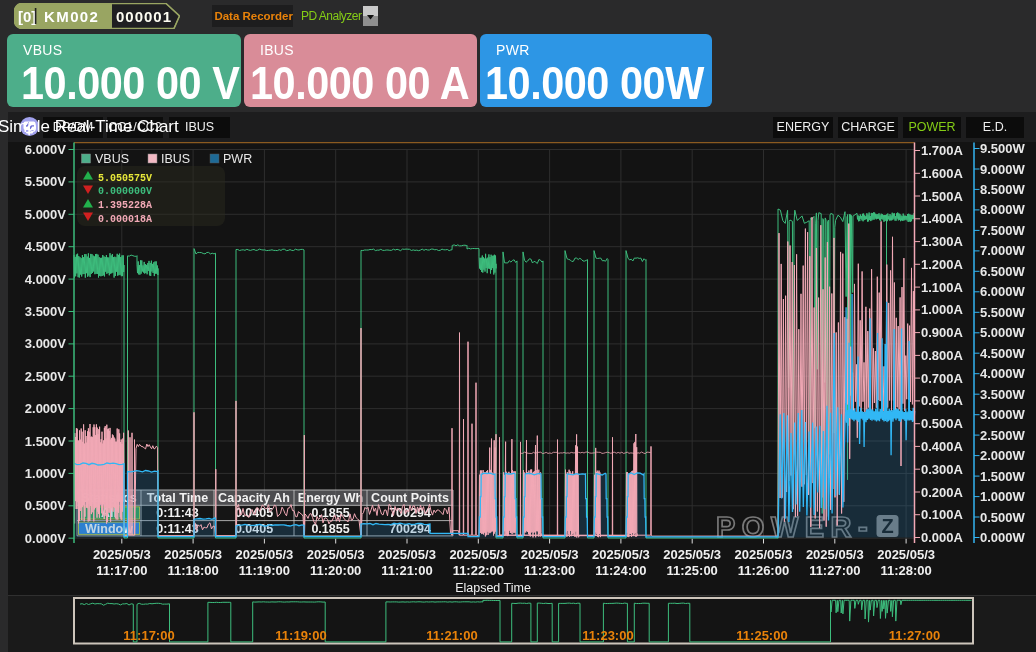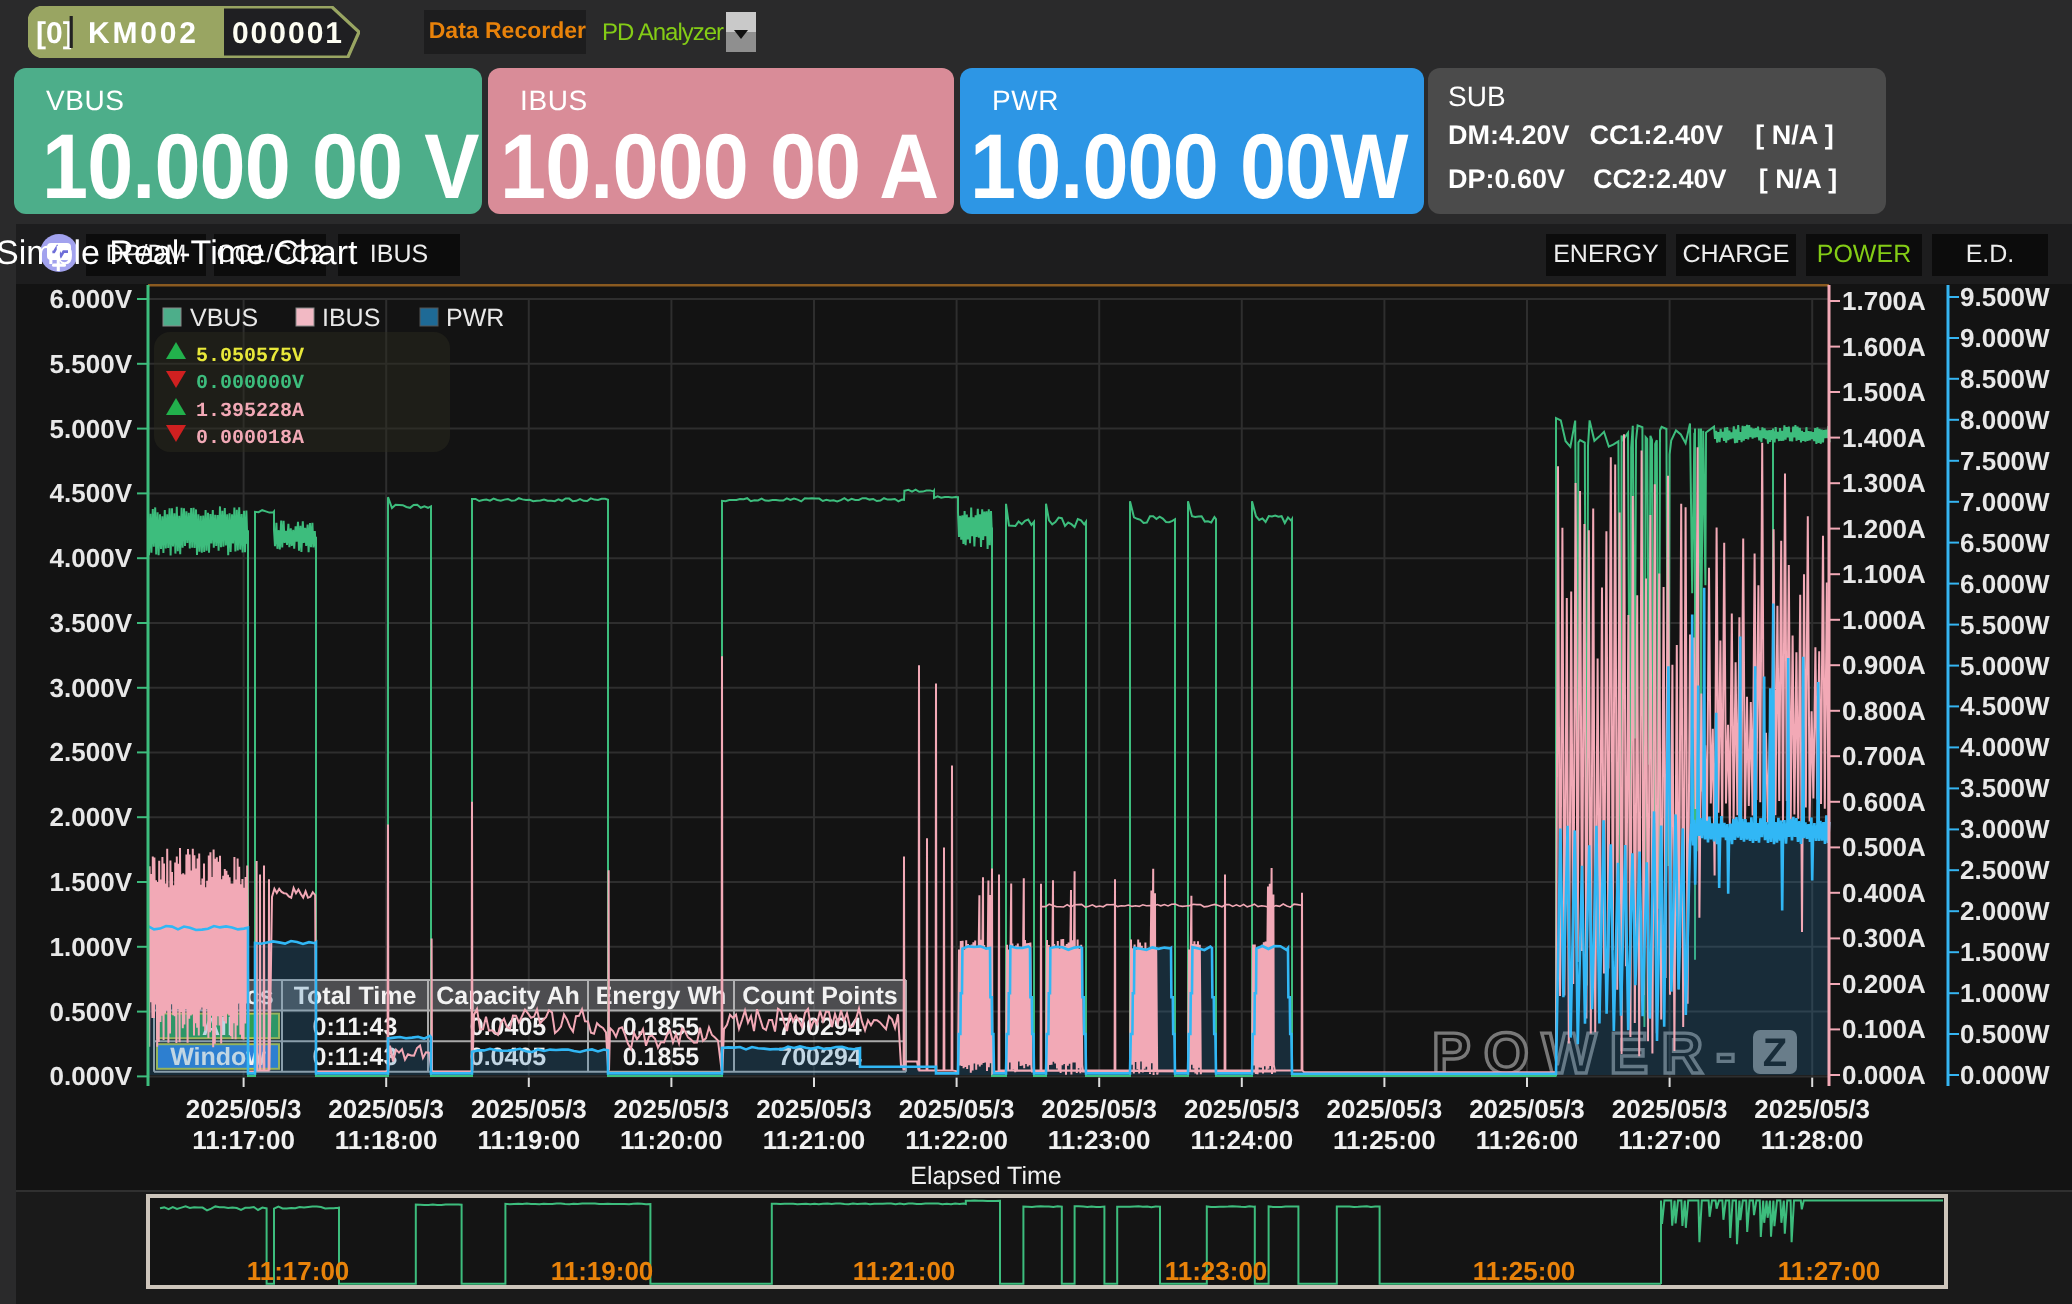--- a/index.html
+++ b/index.html
@@ -46,25 +46,20 @@
       <div class="big" id="n1">10.000 00 V</div>
     </div>
 <div class="card" style="left:244px;width:233px;background:#d98c98">
       <div class="lbl">IBUS</div>
       <div class="big" id="n2" style="left:6px">10.000 00 A</div>
     </div>
 <div class="card" style="left:480px;width:232px;background:#2d96e5">
       <div class="lbl">PWR</div>
       <div class="big" id="n3" style="left:5px">10.000 00W</div>
     </div>
-<div id="sub">
-<div class="abs" style="left:10px;top:6px;font-size:14px">SUB</div>
-<div class="abs" style="left:10px;top:26px;font-size:13.5px;font-weight:bold;width:212px">DM:4.20V<span style="display:inline-block;width:10px"></span>CC1:2.40V<span style="display:inline-block;width:16px"></span>[ N/A ]</div>
-<div class="abs" style="left:10px;top:48px;font-size:13.5px;font-weight:bold;width:212px">DP:0.60V<span style="display:inline-block;width:14px"></span>CC2:2.40V<span style="display:inline-block;width:16px"></span>[ N/A ]</div>
-</div>
 </div>
 <div id="leftstrip" class="abs"></div>
 <div id="tabrow" class="abs">
 <svg class="abs" style="left:11px;top:4px" width="21" height="21">
       <circle cx="10.5" cy="10.5" r="9.5" fill="#a2a2ee"></circle>
       <rect x="4.5" y="5.5" width="12" height="8.5" rx="2" fill="#fff"></rect>
       <path d="M6,10 L8,10 L9.5,7.5 L11.5,12 L12.8,9.8 L15,9.8" stroke="#6d6dd8" stroke-width="1.3" fill="none"></path>
       <rect x="7" y="15.8" width="7" height="1.6" rx="0.8" fill="#fff"></rect>
     </svg>
 <div class="tbtn" style="left:35px;width:60px">DP/DM</div>

